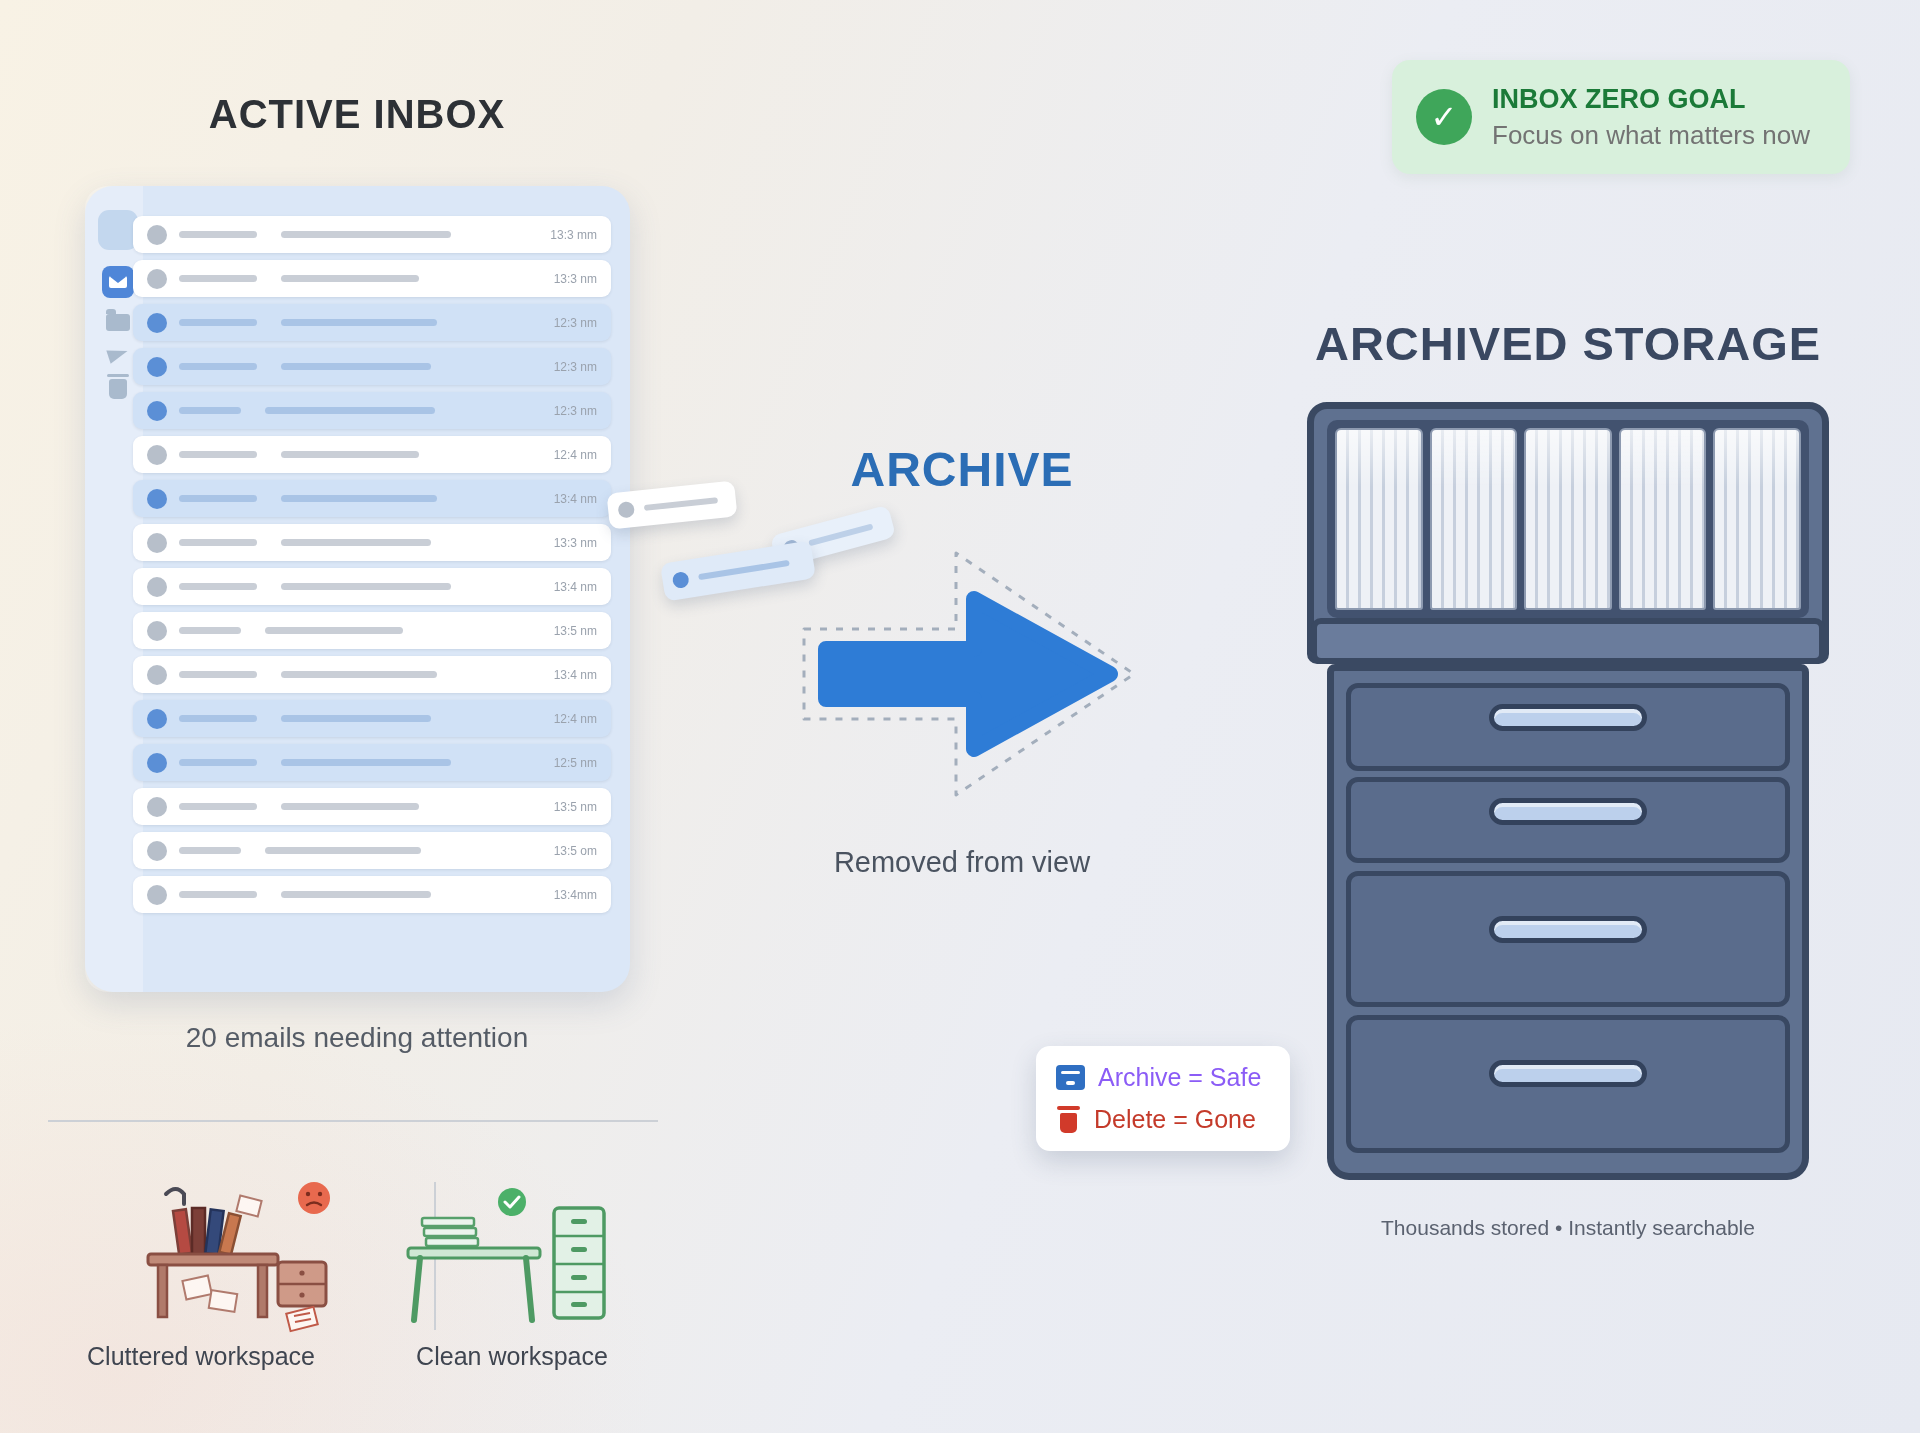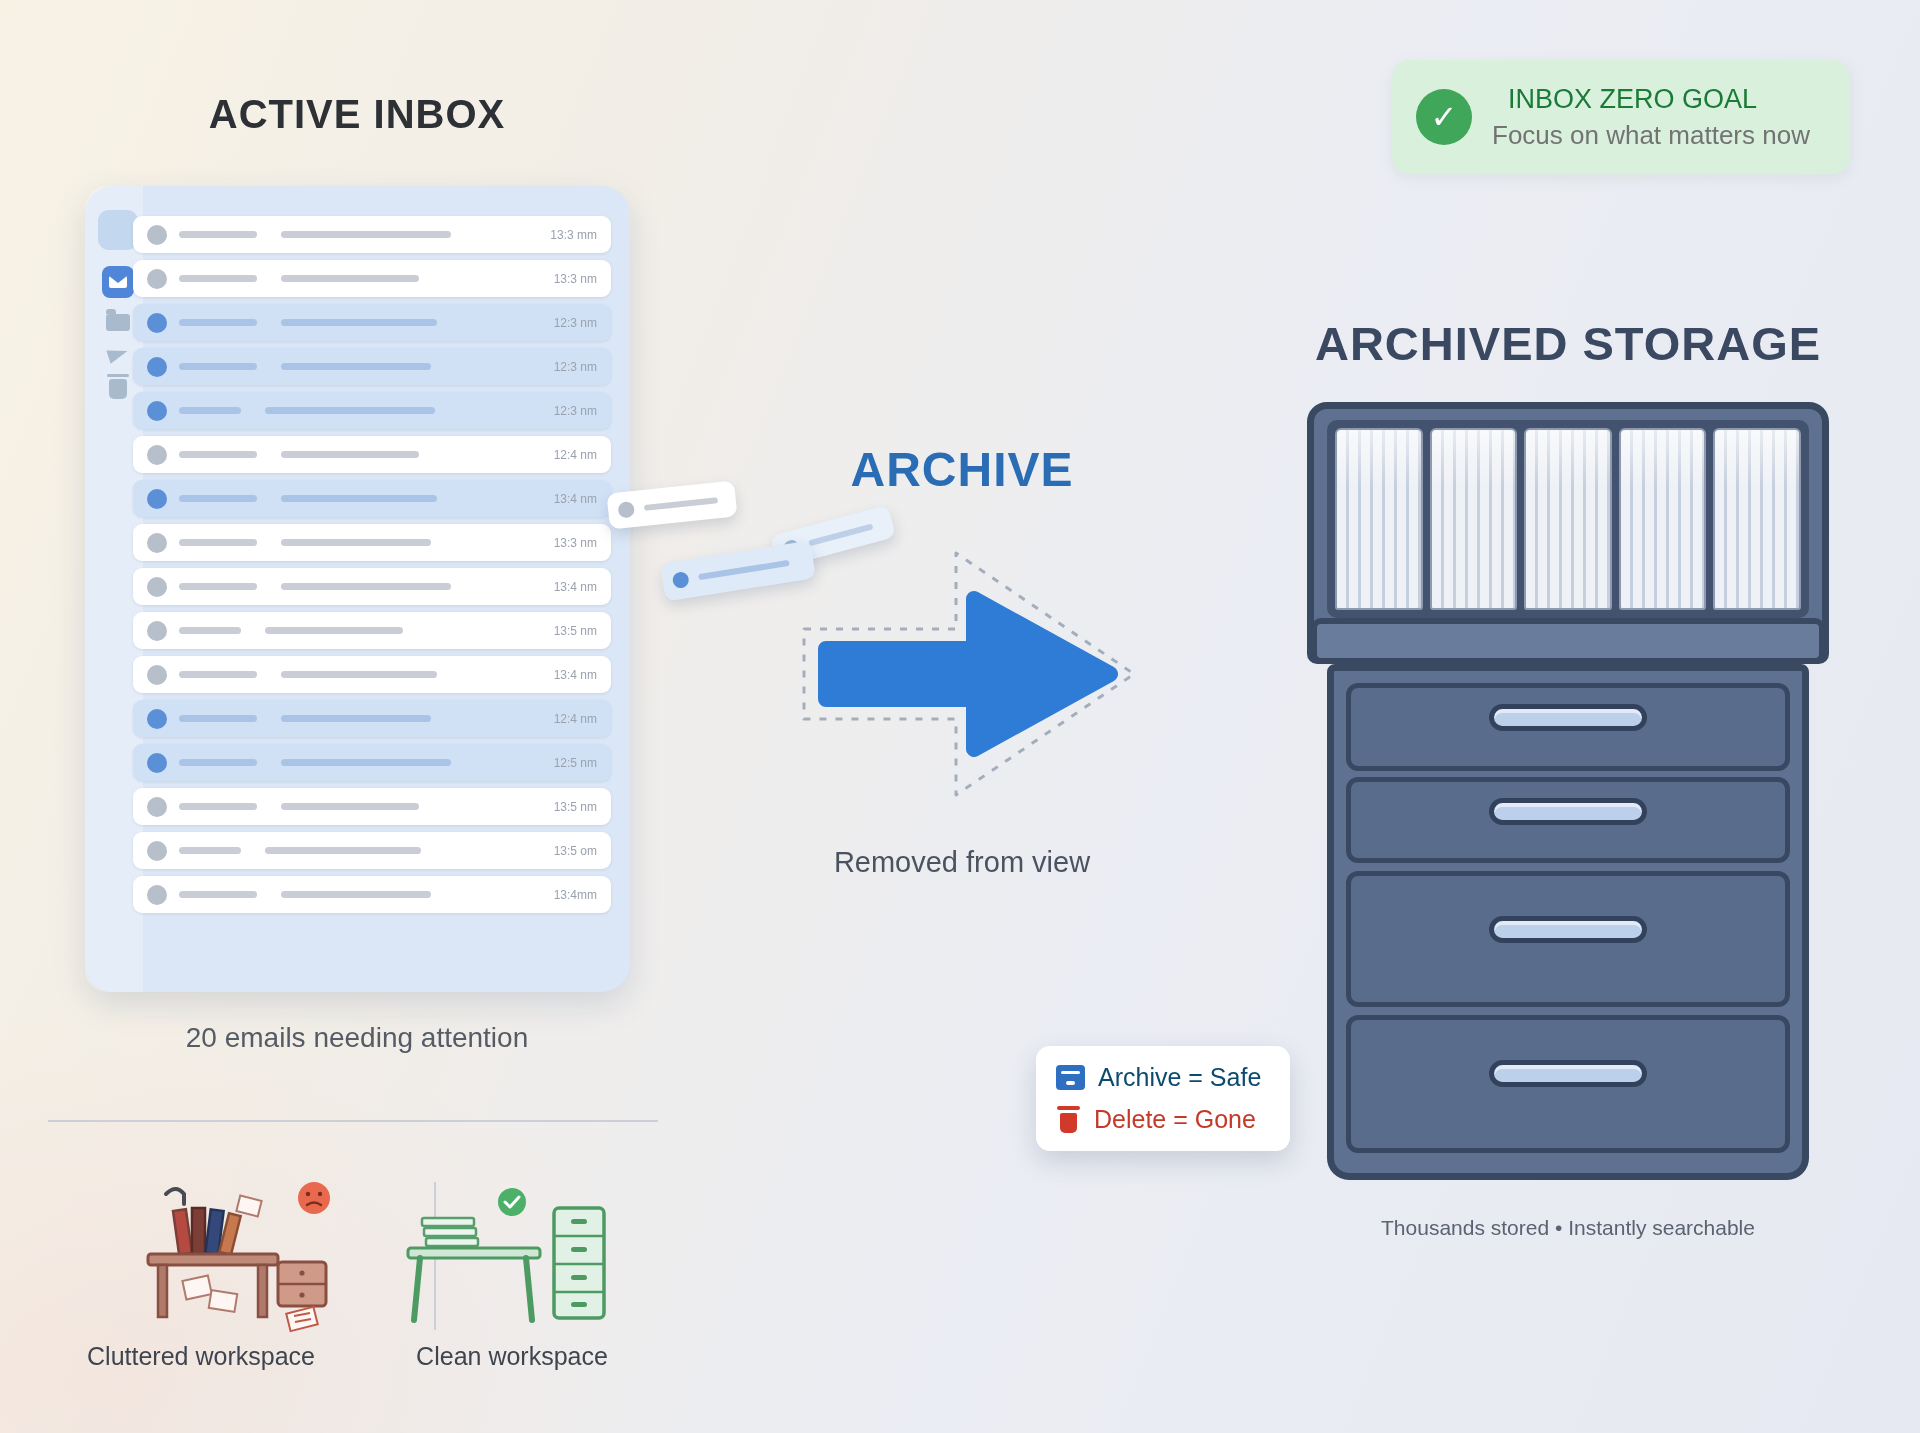--- a/index.html
+++ b/index.html
@@ -73,21 +73,21 @@
   .fly-c .email-avatar { background:#5b8fd6; } .fly-c .bar { background:#a9c4e6; }
 
   .arrow-wrap { left:798px; top:543px; width:344px; height:262px; }
   .archive-note { left:962px; top:843px; font-size:29px; color:#4a5360; text-align:center; line-height:1.35; white-space:nowrap; }
 
   
   .zero-badge { left:1392px; top:60px; width:458px; height:114px; background:#d8f0dc; border-radius:18px;
     display:flex; align-items:center; padding:0 24px; box-sizing:border-box; gap:20px; box-shadow:0 4px 14px rgba(90,130,100,.10); }
   .badge-check { width:56px; height:56px; border-radius:50%; background:#3fa65a; color:#fff; flex:none;
     display:flex; align-items:center; justify-content:center; font-size:32px; font-weight:700; }
-  .badge-title { font-size:27px; font-weight:400; color:#1b7a38;margin-left:16px; }
+  .badge-title { font-size:27px; font-weight:700; color:#1b7a38; }
   .badge-sub { font-size:26px; color:#737373; margin-top:5px; }
 
   
   .cabinet { left:1307px; top:402px; width:522px; height:778px; }
   .cab-top { position:absolute; left:0; right:0; top:0; height:262px; background:#5f7190;
     border:7px solid #3a4962; border-radius:20px 20px 10px 10px; box-sizing:border-box; }
   .cab-opening { position:absolute; left:13px; right:13px; top:11px; height:198px; background:#42526f;
     border-radius:10px; padding:8px; box-sizing:border-box; display:flex; gap:7px; }
   .file-stack { flex:1; border-radius:6px 6px 3px 3px; border:2px solid #8d9ab0;
     background:
@@ -109,21 +109,21 @@
   .drawer-1 .handle, .drawer-2 .handle { top:16px; }
   .drawer-3 .handle, .drawer-4 .handle { top:40px; }
 
   .storage-caption { left:1568px; top:1216px; font-size:21px; color:#5b6270; white-space:nowrap; }
 
   
   .legend-card { left:1036px; top:1046px; width:254px; background:#fff; border-radius:14px;
     box-shadow:0 10px 26px rgba(60,80,110,.20); padding:17px 20px; box-sizing:border-box;
     display:flex; flex-direction:column; gap:13px; z-index:3; }
   .legend-row { display:flex; align-items:center; gap:13px; font-size:25px; white-space:nowrap; }
-  .legend-archive-text { color:#0c4a6e; }
+  .legend-archive-text { color:#8b5cf6; }
   .legend-delete-text { color:#c43a2a; }
   .icon-archive { width:29px; height:25px; background:#2f6fc2; border-radius:4px; position:relative; flex:none; }
   .icon-archive::before { content:""; position:absolute; left:5px; right:5px; top:6px; height:3px; background:#fff; border-radius:2px; }
   .icon-archive::after { content:""; position:absolute; left:10px; bottom:5px; width:9px; height:4px; background:#fff; border-radius:2px; }
   .icon-trash { width:25px; height:27px; position:relative; flex:none; }
   .icon-trash::before { content:""; position:absolute; top:0; left:1px; right:1px; height:4px; background:#d13a2a; border-radius:2px; }
   .icon-trash::after { content:""; position:absolute; top:7px; left:4px; right:4px; bottom:0; background:#d13a2a; border-radius:2px 2px 5px 5px; }
 </style>
 </head>
 <body>

